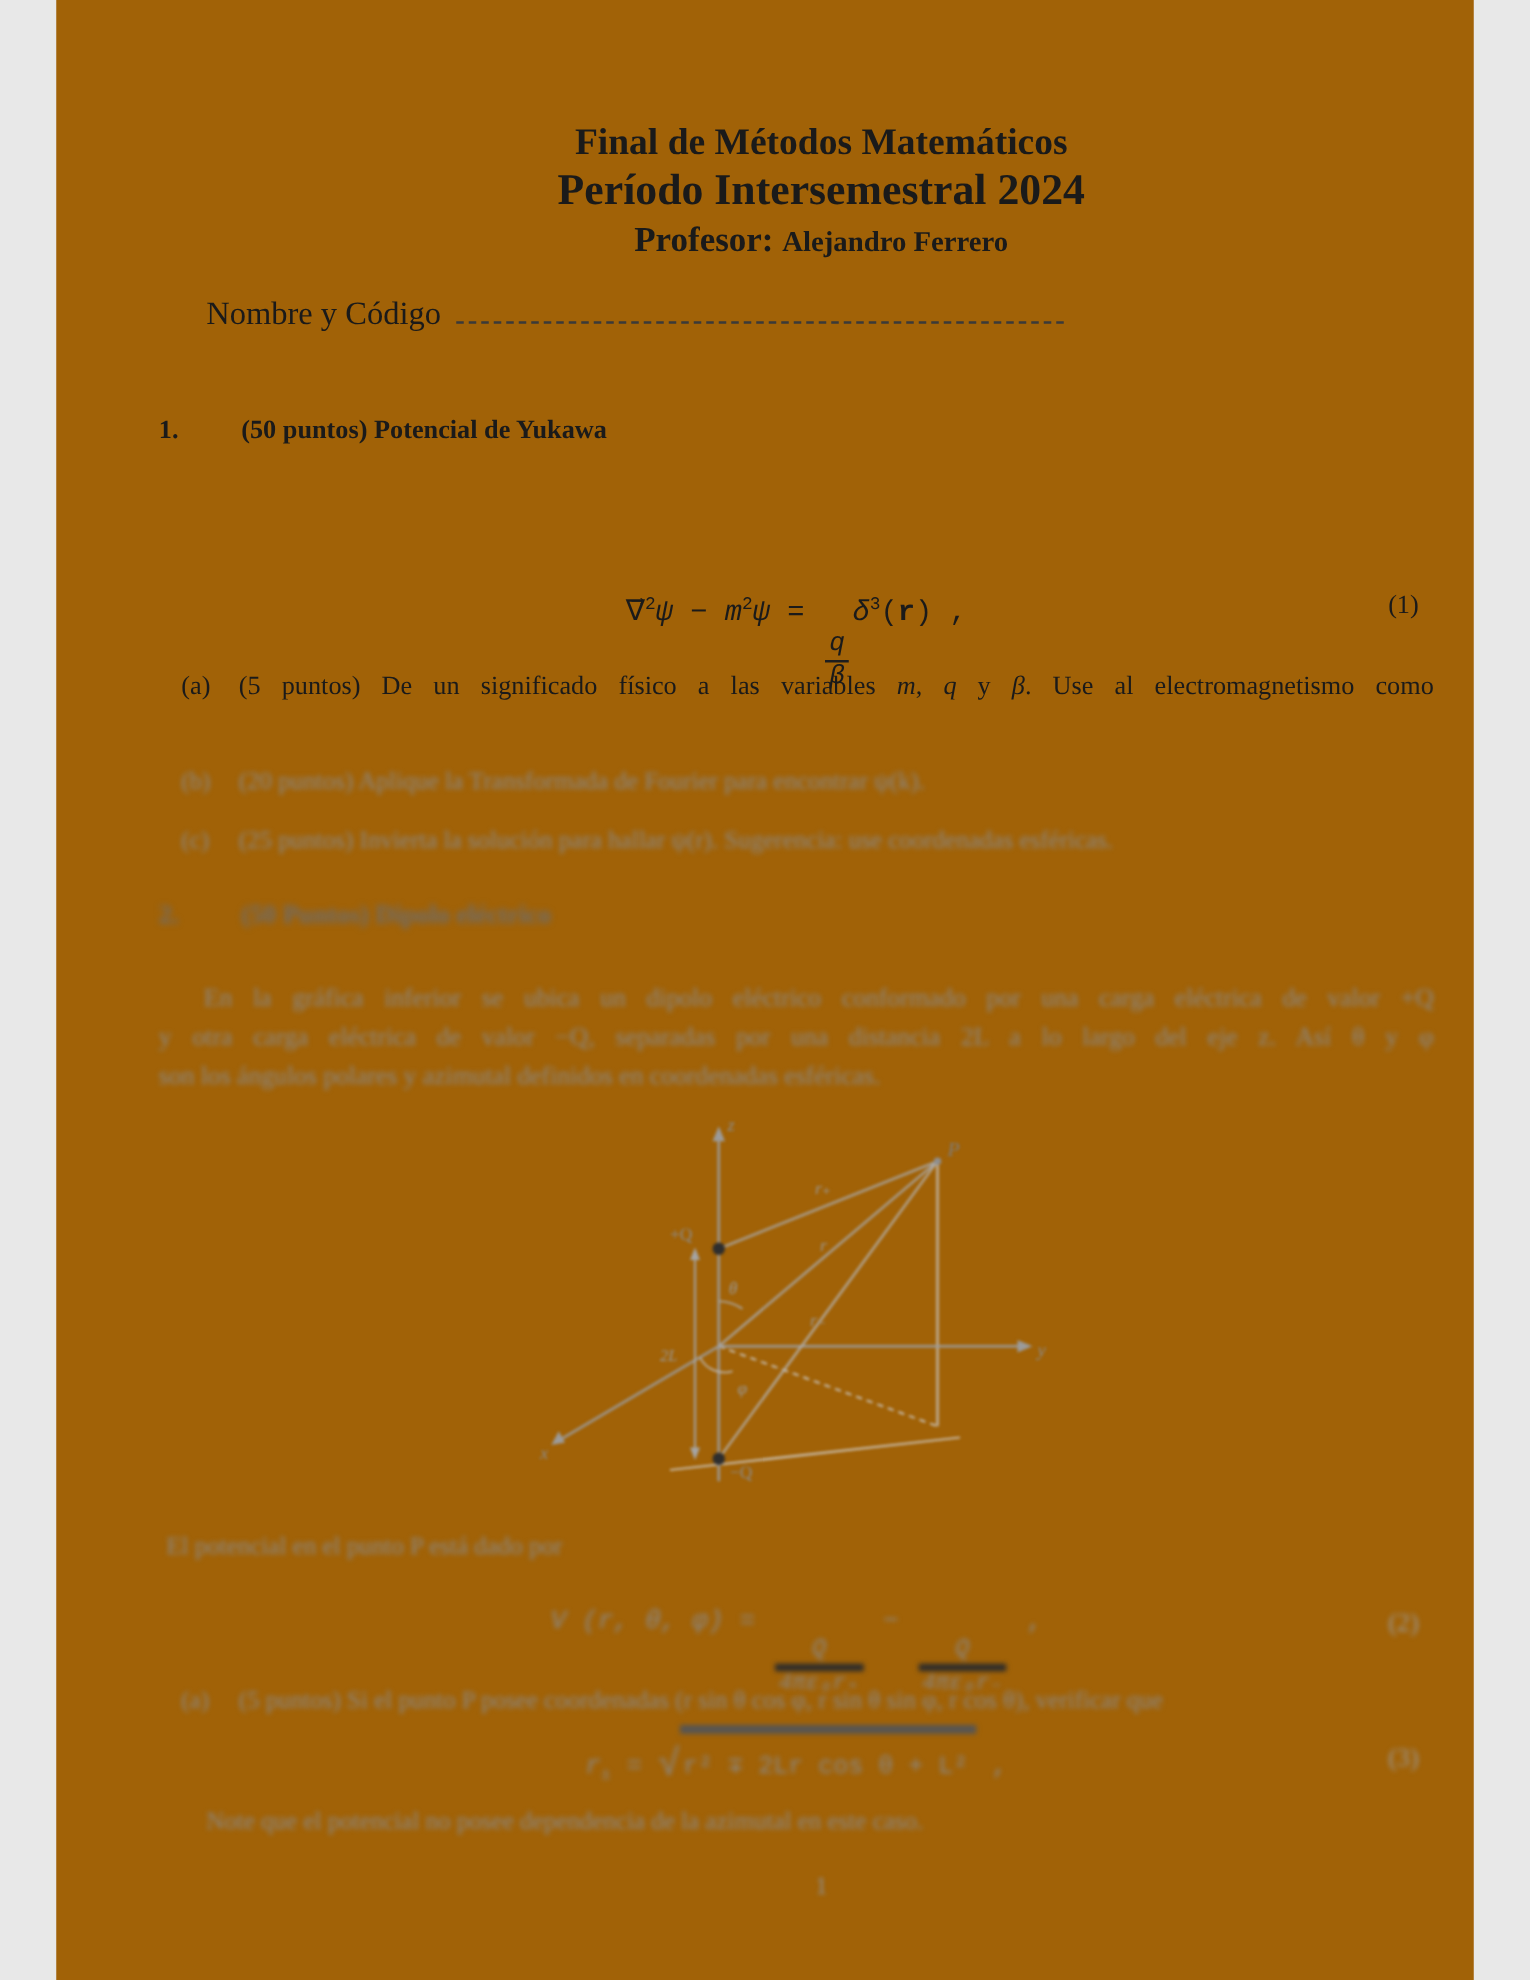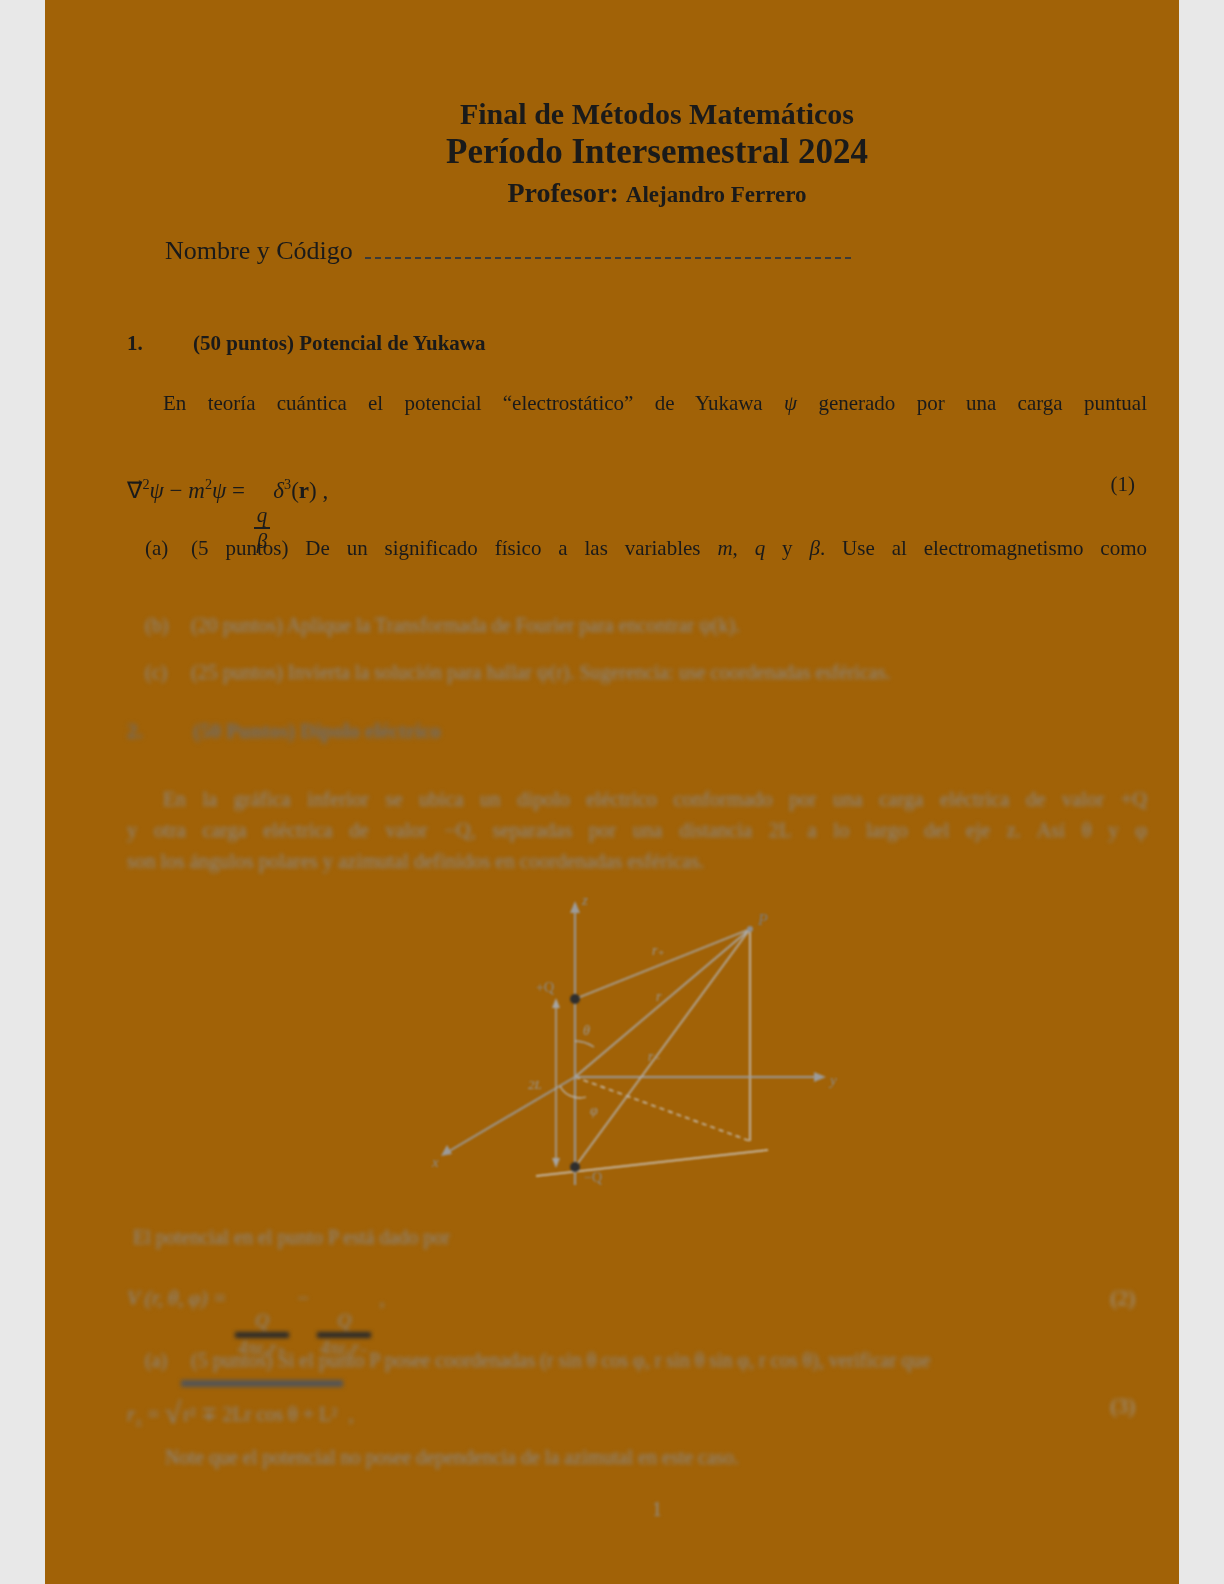--- a/index.html
+++ b/index.html
@@ -29,21 +29,21 @@
   .body-par{font-size:21px;line-height:29.5px;}
   .jline{text-align:justify;text-align-last:justify;}
   .indent{text-indent:36px;}
 
   
   .item{display:flex;font-size:21px;line-height:29.5px;}
   .item .ilabel{width:46px;flex:0 0 46px;}
   .item .itext{flex:1;}
 
   
-  .eqrow{text-align:left;font-size:23px;}
+  .eqrow{text-align:center;font-size:23px;font-family:Liberation Mono, monospace;}
   .eqnum{position:absolute;right:12px;top:50%;transform:translateY(-50%);font-size:21px;}
   .frac{display:inline-flex;flex-direction:column;align-items:center;vertical-align:-1.05em;margin:0 3px;line-height:1.15;}
   .frac .fnum,.frac .fden{font-size:21px;font-style:italic;padding:0 3px;}
   .frac .fbar{align-self:stretch;height:2px;background:#1e1e1e;}
   sup{font-size:0.62em;}
   sub{font-size:0.62em;}
 
   
   .blurA{filter:blur(2.2px);color:#8a8a8a;}
   .blurHead{filter:blur(2.4px);color:#6d6d6d;}
@@ -76,21 +76,20 @@
 
   <div class="abs name-line">
     <span>Nombre y Código</span><span class="dash-line"></span>
   </div>
 
   <div class="abs sec-heading" style="top:331px;left:82px;">
     <span class="sec-num">1.</span><span>(50 puntos) Potencial de Yukawa</span>
   </div>
 
   <div class="abs body-par" style="top:389px;left:82px;width:1020px;">
-    <div class="jline indent"><span>En teoría cuántica el potencial “electrostático” de Yukawa </span><i>ψ</i><span> generado por una carga puntual</span></div>
   </div>
 
   <div class="abs" style="top:452px;left:82px;width:1020px;height:64px;">
     <div class="eqrow" style="line-height:64px;">
       <span>∇⃗</span><sup>2</sup><i>ψ</i><span> − </span><i>m</i><sup>2</sup><i>ψ</i><span> = </span><span class="frac">
           <span class="fnum">q</span>
           <span class="fbar"></span>
           <span class="fden">β</span>
         </span><i>δ</i><sup>3</sup><span>(</span><b>r</b><span>) ,</span>
     </div>

